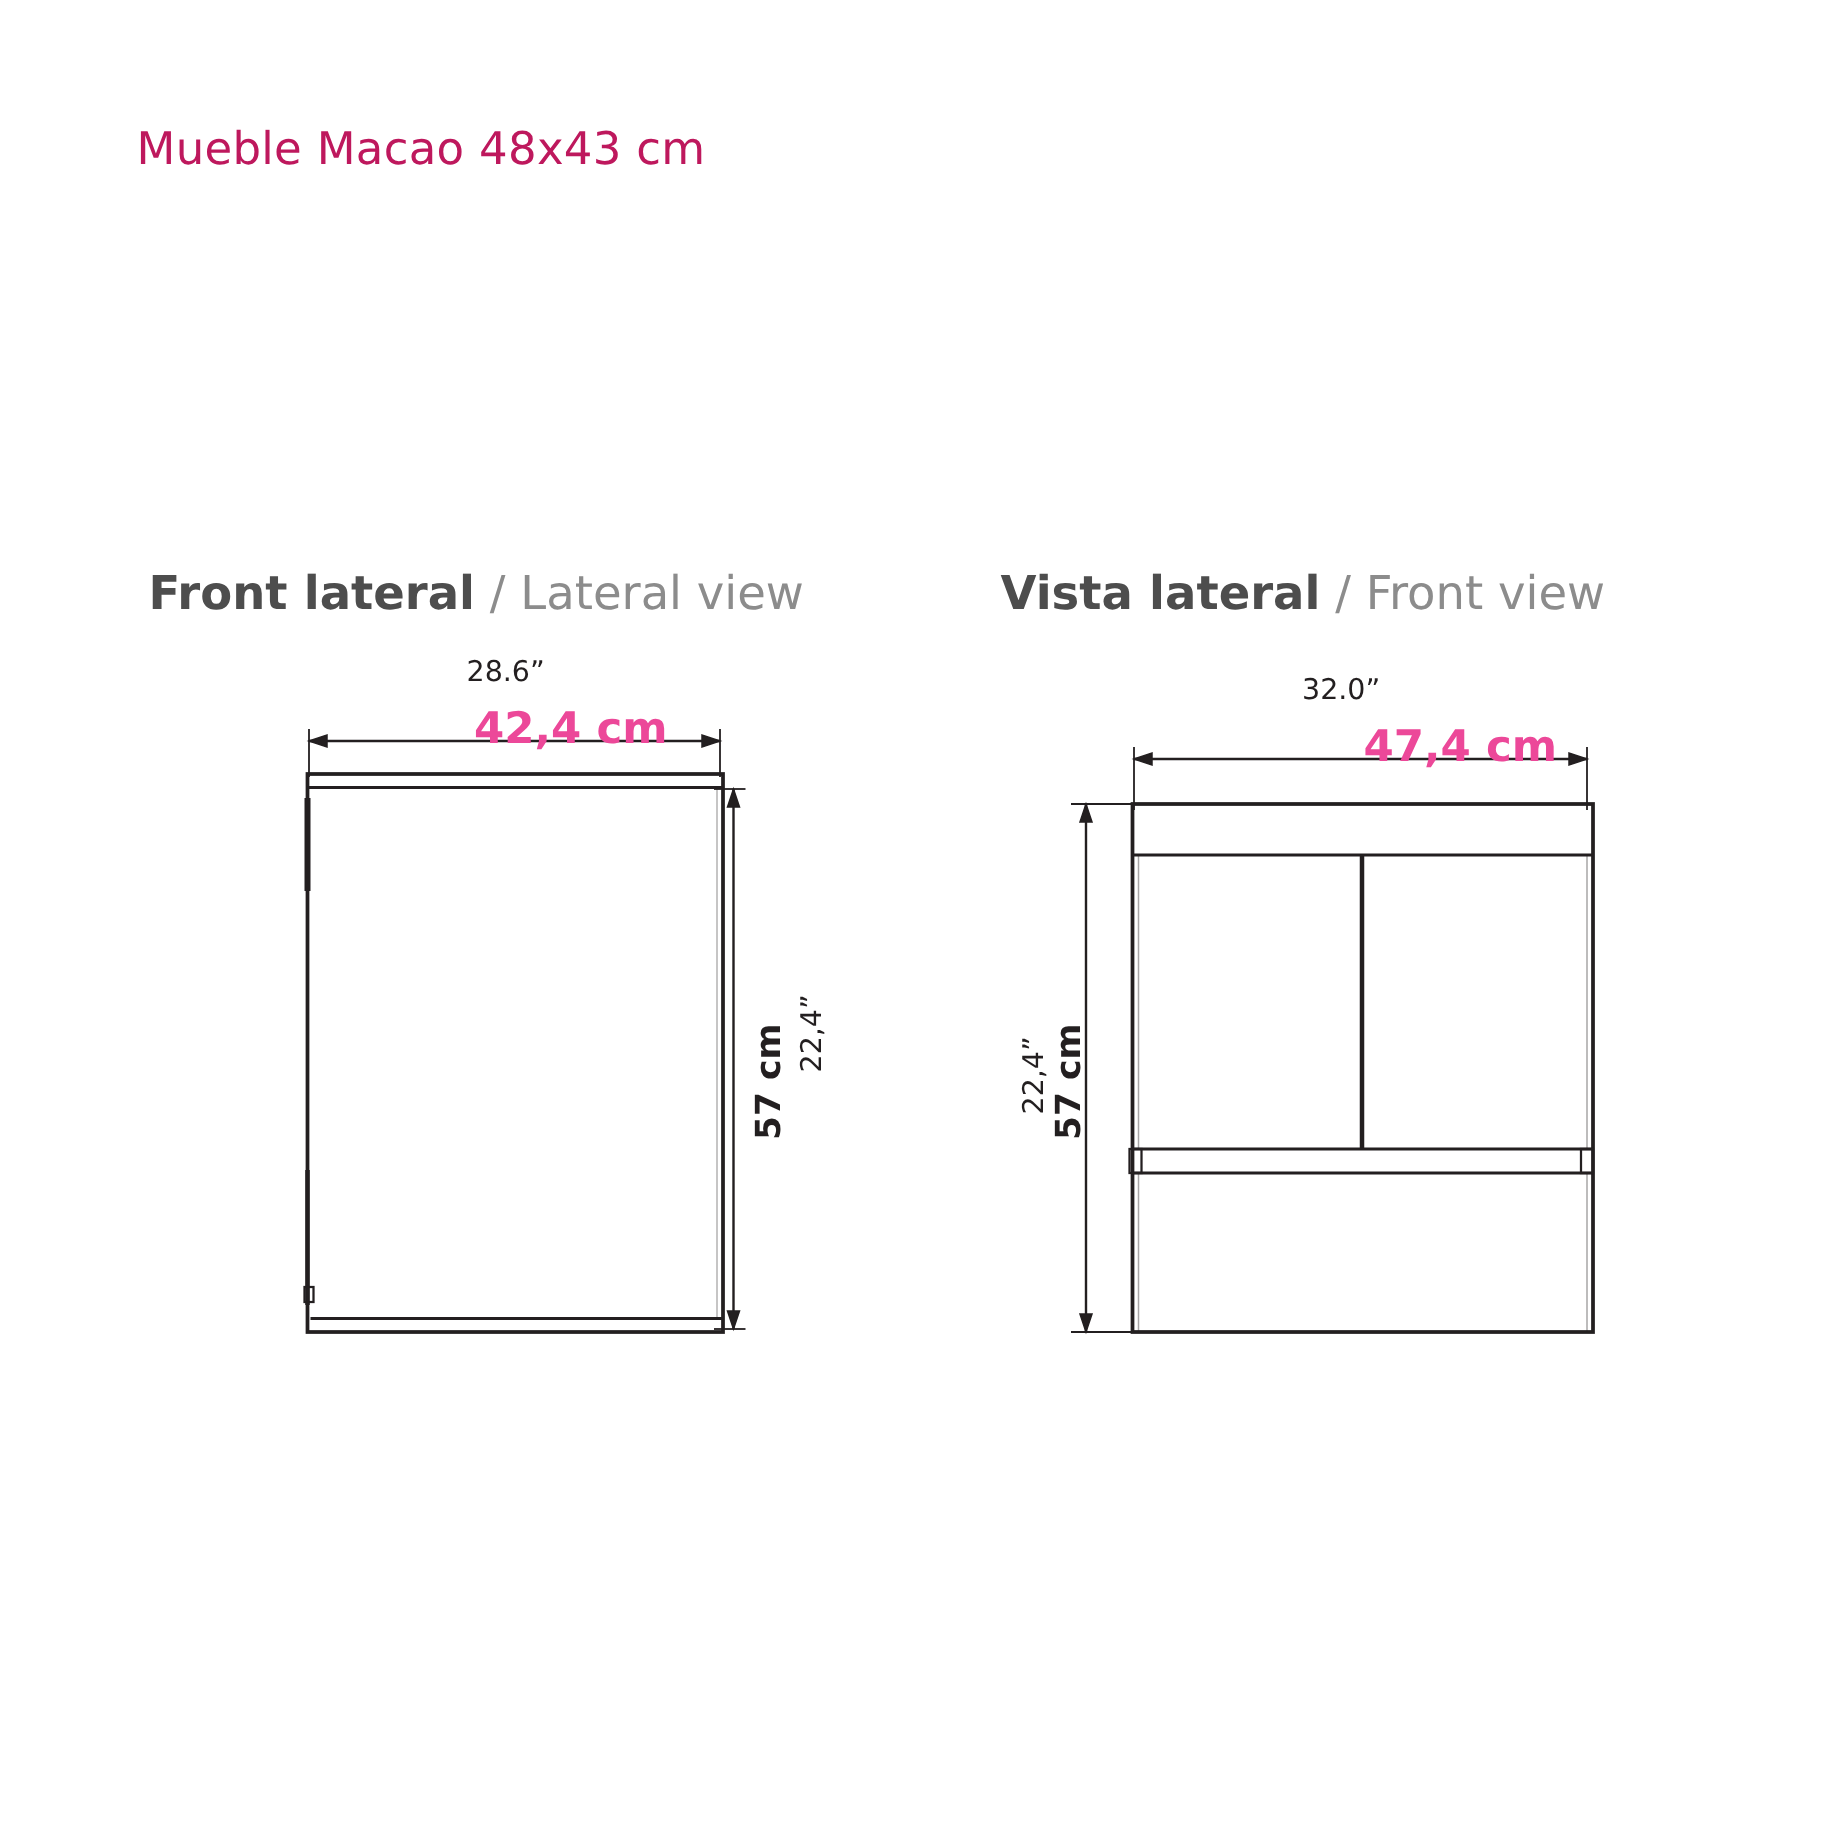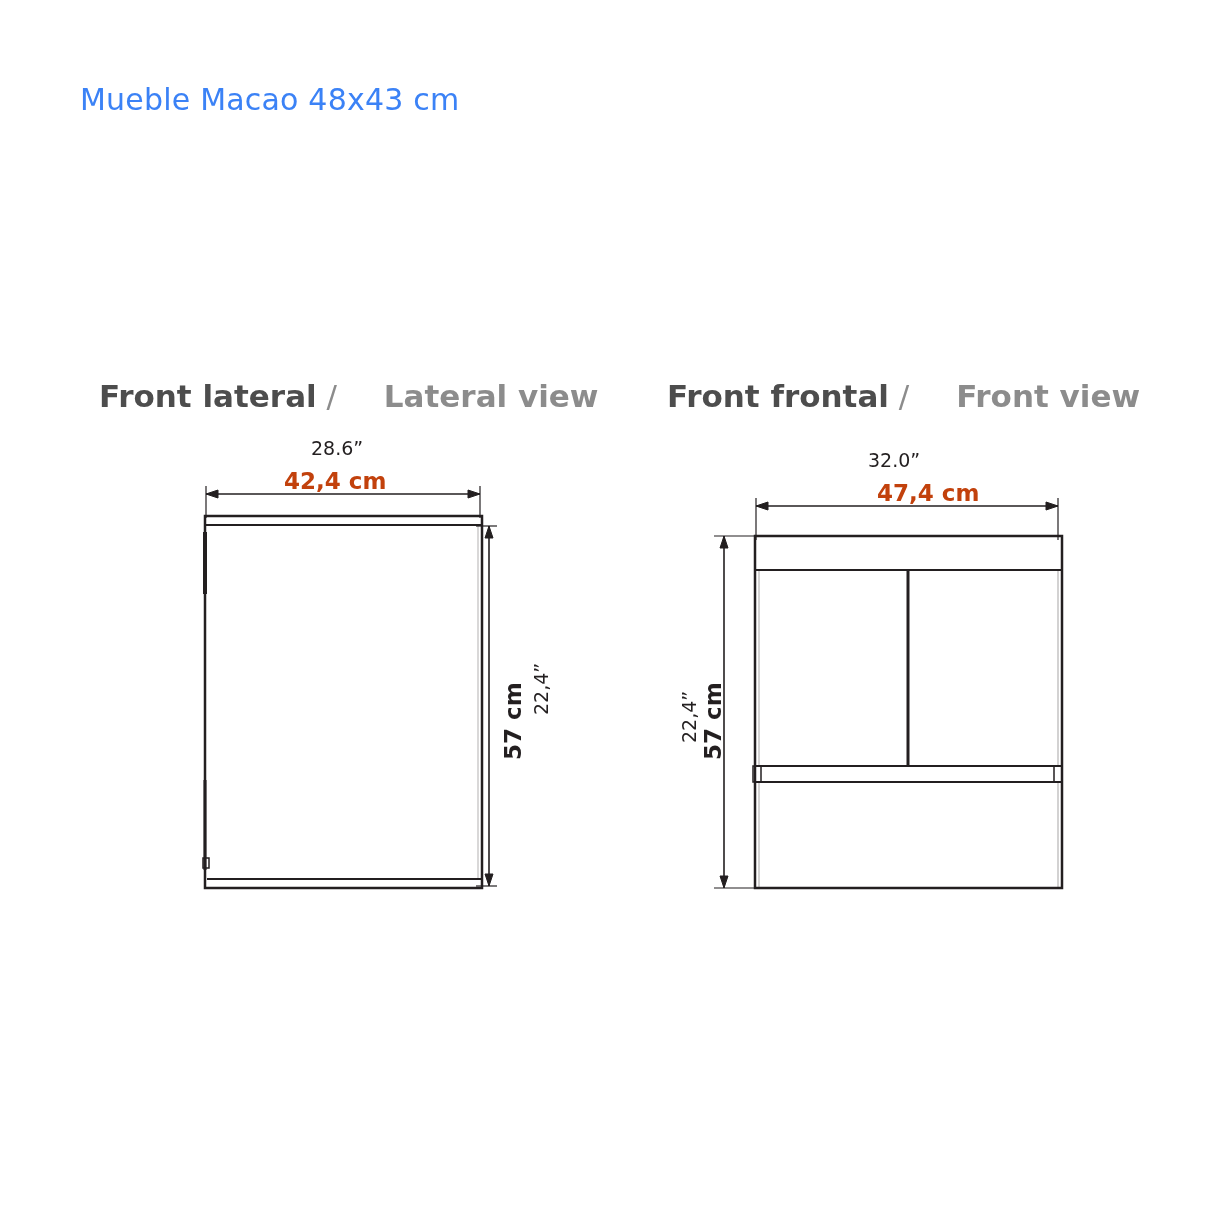--- a/index.html
+++ b/index.html
@@ -16,63 +16,63 @@
     overflow: hidden;
   }
   .page {
     position: absolute;
     inset: 0;
   }
 
   
   .doc-title {
     position: absolute;
-    left: 80px;
+    left: 91px;
     top: 82px;
     font-size: 30px;
     letter-spacing: 0.2px;
-    color: #3b82f6;
+    color: #be185d;
     white-space: nowrap;
   }
 
   
   .view-heading {
     position: absolute;
     font-size: 31px;
     white-space: nowrap;
   }
   .view-heading .es {
     font-weight: bold;
     color: #4d4d4d;
   }
   .view-heading .sep {
     font-weight: normal;
     color: #8c8c8c;
   }
   .view-heading .en {
-    font-weight: bold;
+    font-weight: normal;
     color: #8c8c8c;
-    margin-left: 37px;
   }
   #heading-lateral { left: 99px; top: 378px; }
   #heading-frontal { left: 667px; top: 378px; }
 
   
   .dim-in {
     position: absolute;
     font-size: 19px;
     color: #231f20;
     white-space: nowrap;
   }
   .dim-cm {
     position: absolute;
-    font-size: 23px;
+    font-size: 29px;
     font-weight: bold;
-    color: #c2410c;
+    color: #ec4899;
     white-space: nowrap;
+    margin-left: 32px;
   }
   .rot-cm {
     position: absolute;
     font-size: 23px;
     font-weight: bold;
     color: #231f20;
     white-space: nowrap;
     transform: rotate(-90deg);
     transform-origin: left top;
   }
@@ -100,21 +100,21 @@
 
 <div class="page">
 
   <div class="doc-title">Mueble Macao 48x43 cm</div>
 
   <div class="view-heading" id="heading-lateral">
     <span class="es">Front lateral</span><span class="sep"> / </span><span class="en">Lateral view</span>
   </div>
 
   <div class="view-heading" id="heading-frontal">
-    <span class="es">Front frontal</span><span class="sep"> / </span><span class="en">Front view</span>
+    <span class="es">Vista lateral</span><span class="sep"> / </span><span class="en">Front view</span>
   </div>
 
   <svg class="draw" viewBox="0 0 1214 1214" xmlns="http://www.w3.org/2000/svg">
 
     <g stroke="#231f20" fill="none">
 
       <rect x="205" y="516" width="277" height="372" stroke-width="2.5"></rect>
 
       <line x1="205" y1="525" x2="482" y2="525" stroke-width="2"></line>
 

